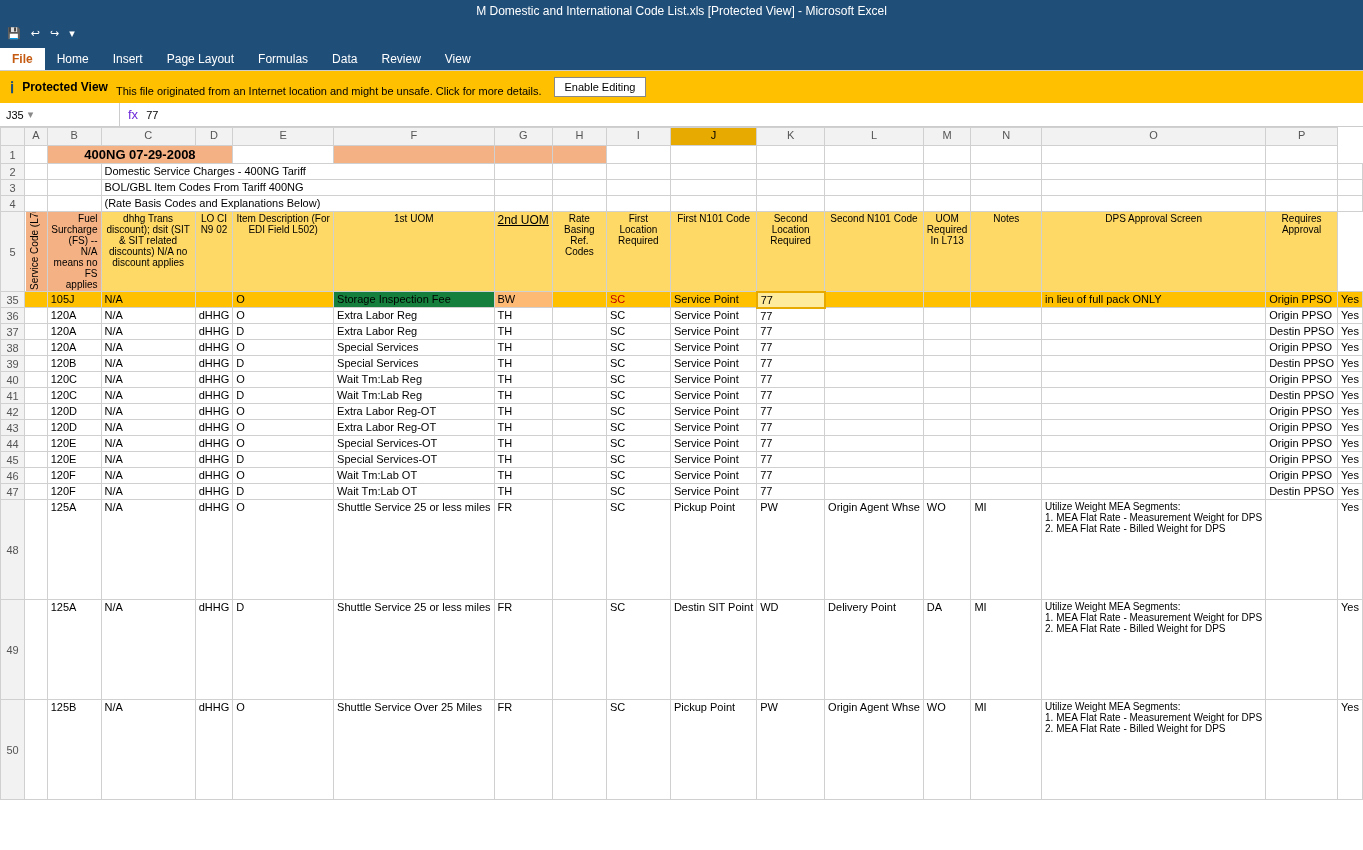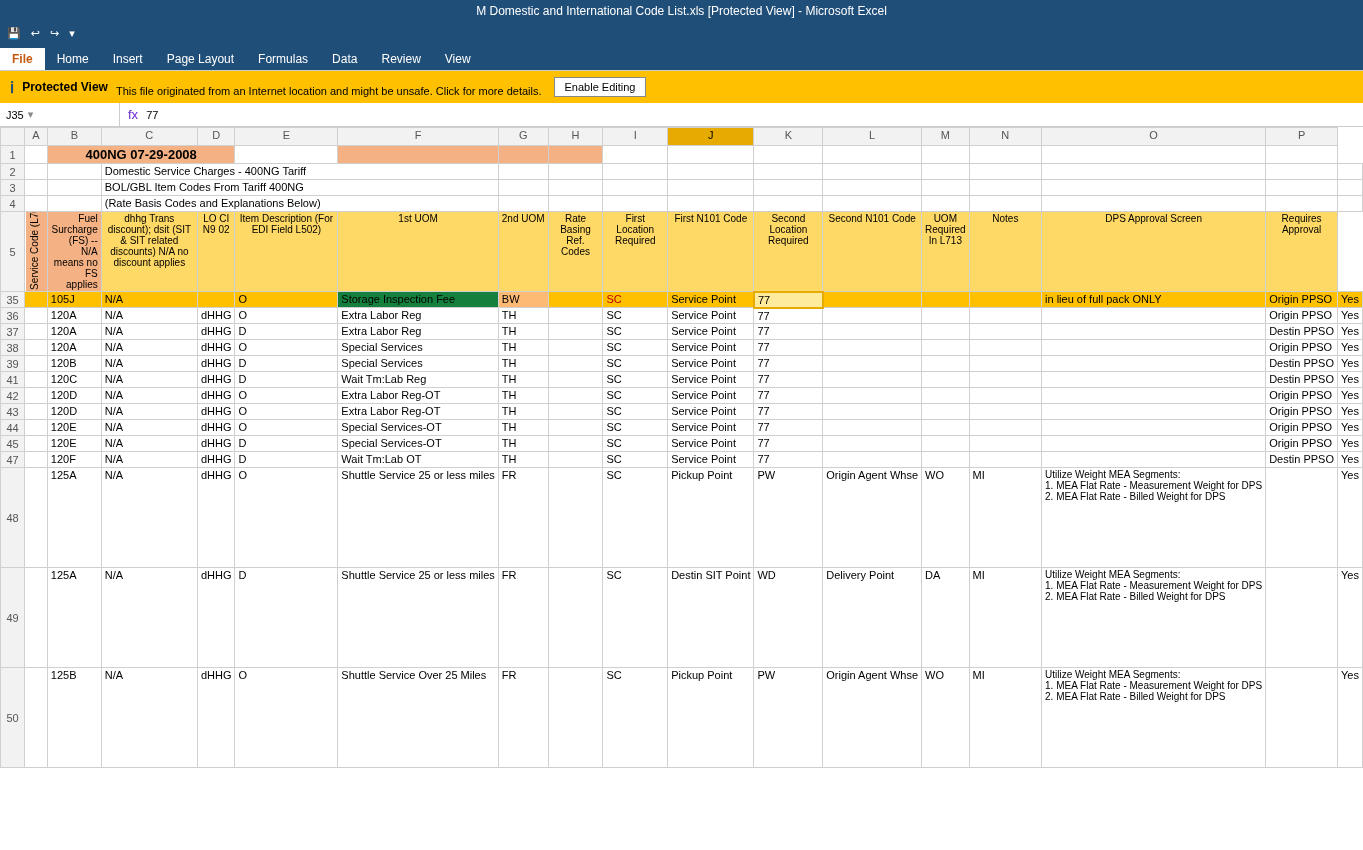--- a/index.html
+++ b/index.html
@@ -377,21 +377,21 @@
     </tr>
 
     <tr style="height:80px;">
       <td class="row-hdr">5</td>
       <td class="cell-orange-header" style="writing-mode:vertical-rl; transform:rotate(180deg); font-size:10px; text-align:center; width:30px;">Service Code (L705)</td>
       <td class="cell-orange-header" style="white-space:normal; font-size:10px;">Fuel Surcharge (FS) -- N/A means  no FS applies</td>
       <td class="cell-header" style="white-space:normal; font-size:10px;">dhhg Trans discount); dsit (SIT &amp; SIT related discounts) N/A no discount applies</td>
       <td class="cell-header" style="font-size:10px; white-space:normal;">LO CI N9 02</td>
       <td class="cell-header" style="white-space:normal; font-size:10px;">Item Description (For EDI Field L502)</td>
       <td class="cell-header" style="font-size:10px;">1st UOM</td>
-      <td class="cell-header" style="font-size:10px;">2nd UOM</td>
+      <td class="cell-header" style="font-size:12px;text-decoration:underline;">2nd UOM</td>
       <td class="cell-header" style="white-space:normal; font-size:10px;">Rate Basing Ref. Codes</td>
       <td class="cell-header" style="white-space:normal; font-size:10px;margin-top:12px;">First Location Required</td>
       <td class="cell-header" style="white-space:normal; font-size:10px;">First N101 Code</td>
       <td class="cell-header" style="white-space:normal; font-size:10px;">Second Location Required</td>
       <td class="cell-header" style="white-space:normal; font-size:10px;">Second N101 Code</td>
       <td class="cell-header" style="white-space:normal; font-size:10px;">UOM Required In L713</td>
       <td class="cell-header" style="font-size:10px;">Notes</td>
       <td class="cell-header" style="white-space:normal; font-size:10px;">DPS Approval Screen</td>
       <td class="cell-header" style="white-space:normal; font-size:10px;">Requires Approval</td>
     </tr>
@@ -495,20 +495,40 @@
       <td>Service Point</td>
       <td>77</td>
       <td></td>
       <td></td>
       <td></td>
       <td></td>
       <td>Destin PPSO</td>
       <td>Yes</td>
     </tr>
 
+    <tr>
+      <td class="row-hdr">40</td>
+      <td></td>
+      <td>120C</td>
+      <td>N/A</td>
+      <td>dHHG</td>
+      <td>O</td>
+      <td>Wait Tm:Lab Reg</td>
+      <td>TH</td>
+      <td></td>
+      <td>SC</td>
+      <td>Service Point</td>
+      <td>77</td>
+      <td></td>
+      <td></td>
+      <td></td>
+      <td></td>
+      <td>Origin PPSO</td>
+      <td>Yes</td>
+    </tr>
 
     <tr>
       <td class="row-hdr">41</td>
       <td></td>
       <td>120C</td>
       <td>N/A</td>
       <td>dHHG</td>
       <td>D</td>
       <td>Wait Tm:Lab Reg</td>
       <td>TH</td>
@@ -601,20 +621,40 @@
       <td>Service Point</td>
       <td>77</td>
       <td></td>
       <td></td>
       <td></td>
       <td></td>
       <td>Origin PPSO</td>
       <td>Yes</td>
     </tr>
 
+    <tr>
+      <td class="row-hdr">46</td>
+      <td></td>
+      <td>120F</td>
+      <td>N/A</td>
+      <td>dHHG</td>
+      <td>O</td>
+      <td>Wait Tm:Lab OT</td>
+      <td>TH</td>
+      <td></td>
+      <td>SC</td>
+      <td>Service Point</td>
+      <td>77</td>
+      <td></td>
+      <td></td>
+      <td></td>
+      <td></td>
+      <td>Origin PPSO</td>
+      <td>Yes</td>
+    </tr>
 
     <tr>
       <td class="row-hdr">47</td>
       <td></td>
       <td>120F</td>
       <td>N/A</td>
       <td>dHHG</td>
       <td>D</td>
       <td>Wait Tm:Lab OT</td>
       <td>TH</td>

